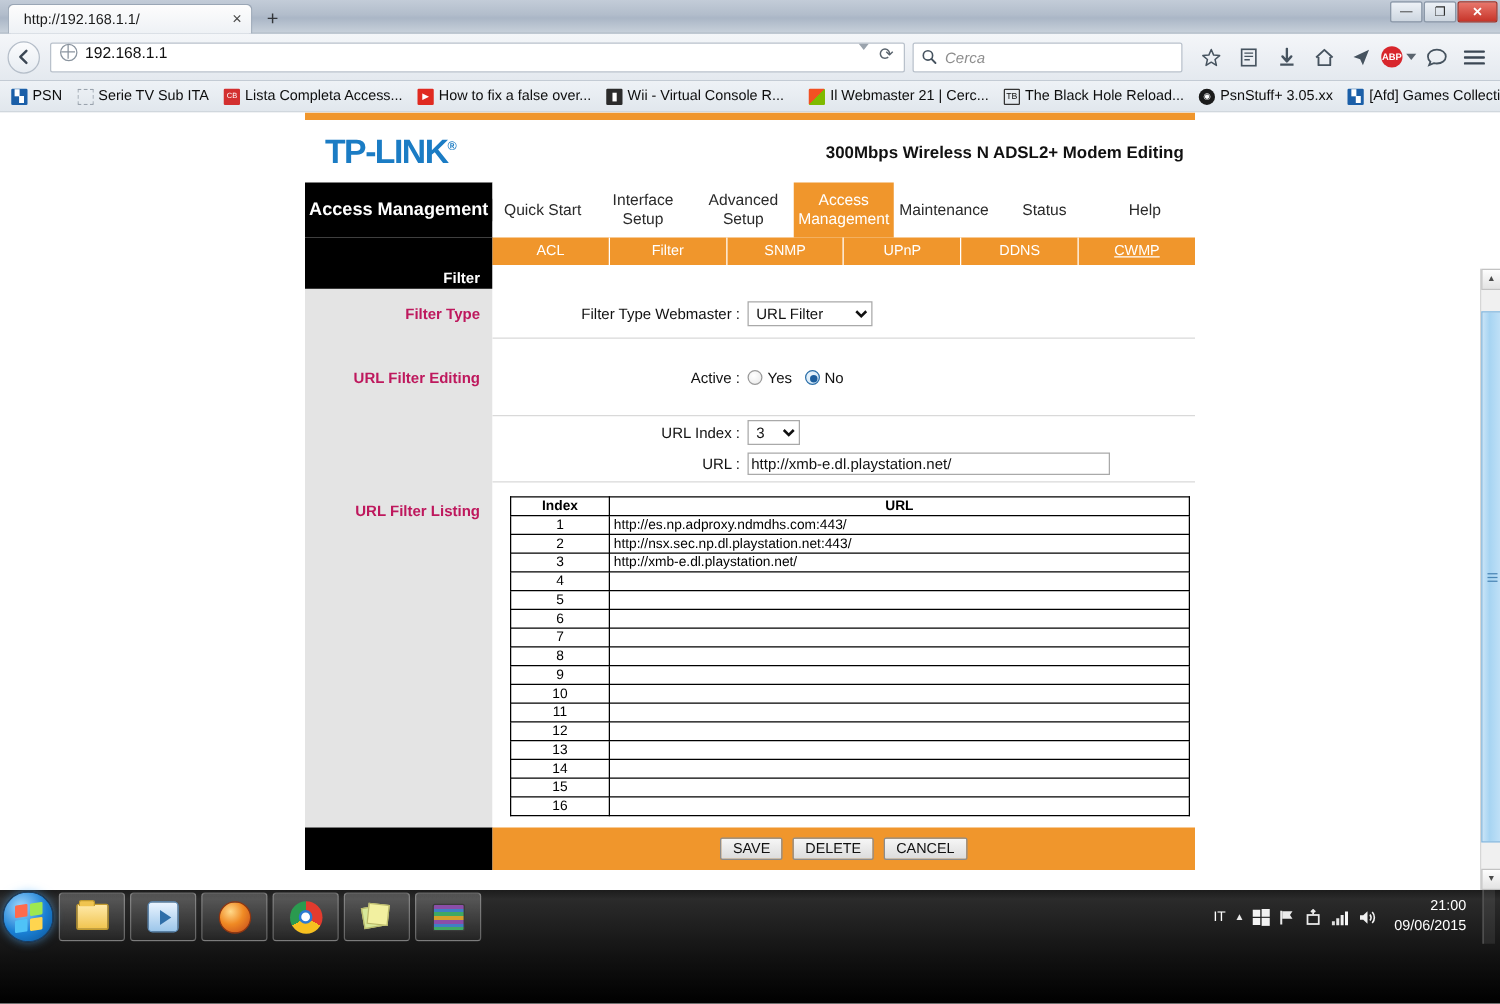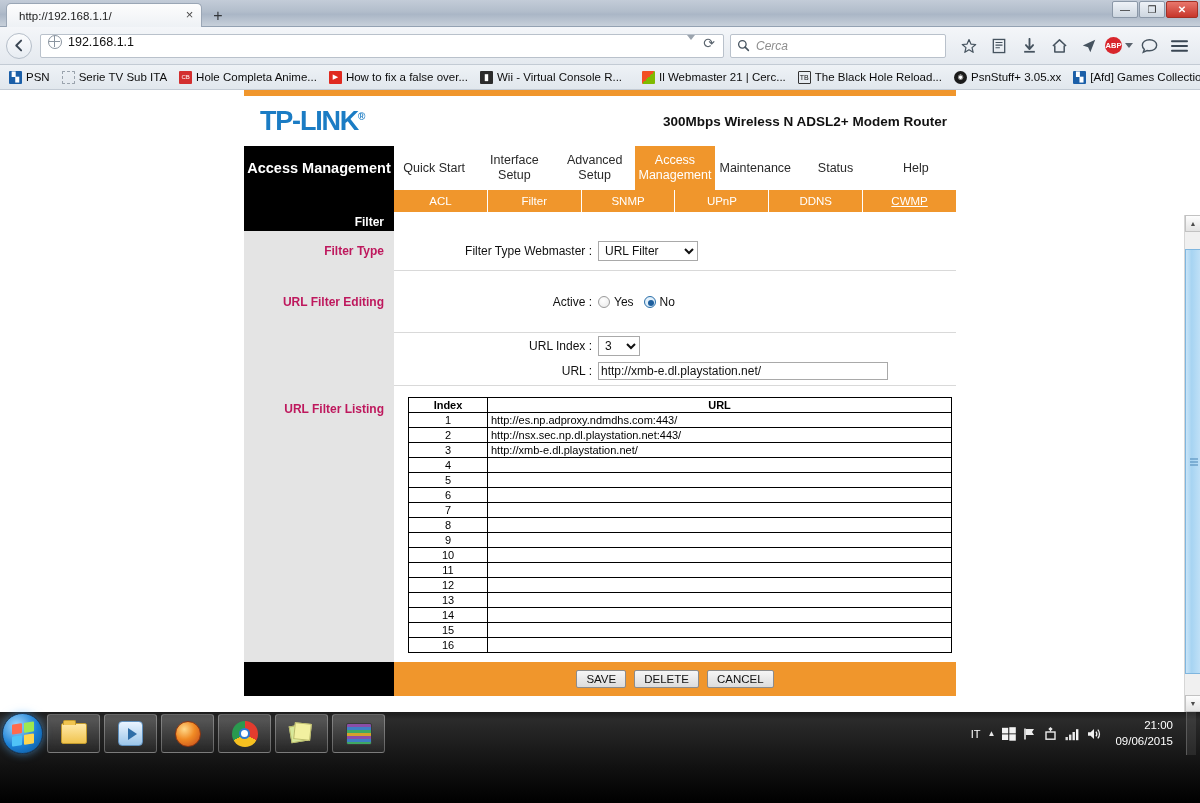--- a/index.html
+++ b/index.html
@@ -280,21 +280,21 @@
     <div class="bm">
       <span class="bmico" style="background:#1b5fa8;color:#fff;font-weight:bold">▚</span>
       <span>PSN</span>
     </div>
     <div class="bm">
       <span class="bmico" style="border:1px dashed #9aa3ad"></span>
       <span>Serie TV Sub ITA</span>
     </div>
     <div class="bm">
       <span class="bmico" style="background:#d32f2f;color:#fff;font-size:6px;line-height:1">CB</span>
-      <span>Hole Completa Anime...</span>
+      <span>Lista Completa Access...</span>
     </div>
     <div class="bm">
       <span class="bmico" style="background:#e02a20;color:#fff;font-size:7px">▶</span>
       <span>How to fix a false over...</span>
     </div>
     <div class="bm">
       <span class="bmico" style="background:#2b2b2b;color:#fff">▮</span>
       <span>Wii - Virtual Console R...</span>
     </div>
     <span class="bm-sep"></span>
@@ -317,21 +317,21 @@
 
   </div>
 
   <div class="content">
 
     <div class="router">
       <div class="topstrip"></div>
 
       <div class="brandbar">
         <div class="logo"><span>TP-LINK</span><sup>®</sup></div>
-        <div class="model">300Mbps Wireless N ADSL2+ Modem Router</div>
+        <div class="model">300Mbps Wireless N ADSL2+ Modem Editing</div>
       </div>
 
       <div class="navrow">
         <div class="pagetitle-wrap">
           <div class="pagetitle">Access Management</div>
         </div>
         <div class="mainnav">
           <div class="mitem">Quick Start</div>
           <div class="mitem">Interface Setup</div>
           <div class="mitem">Advanced Setup</div>

